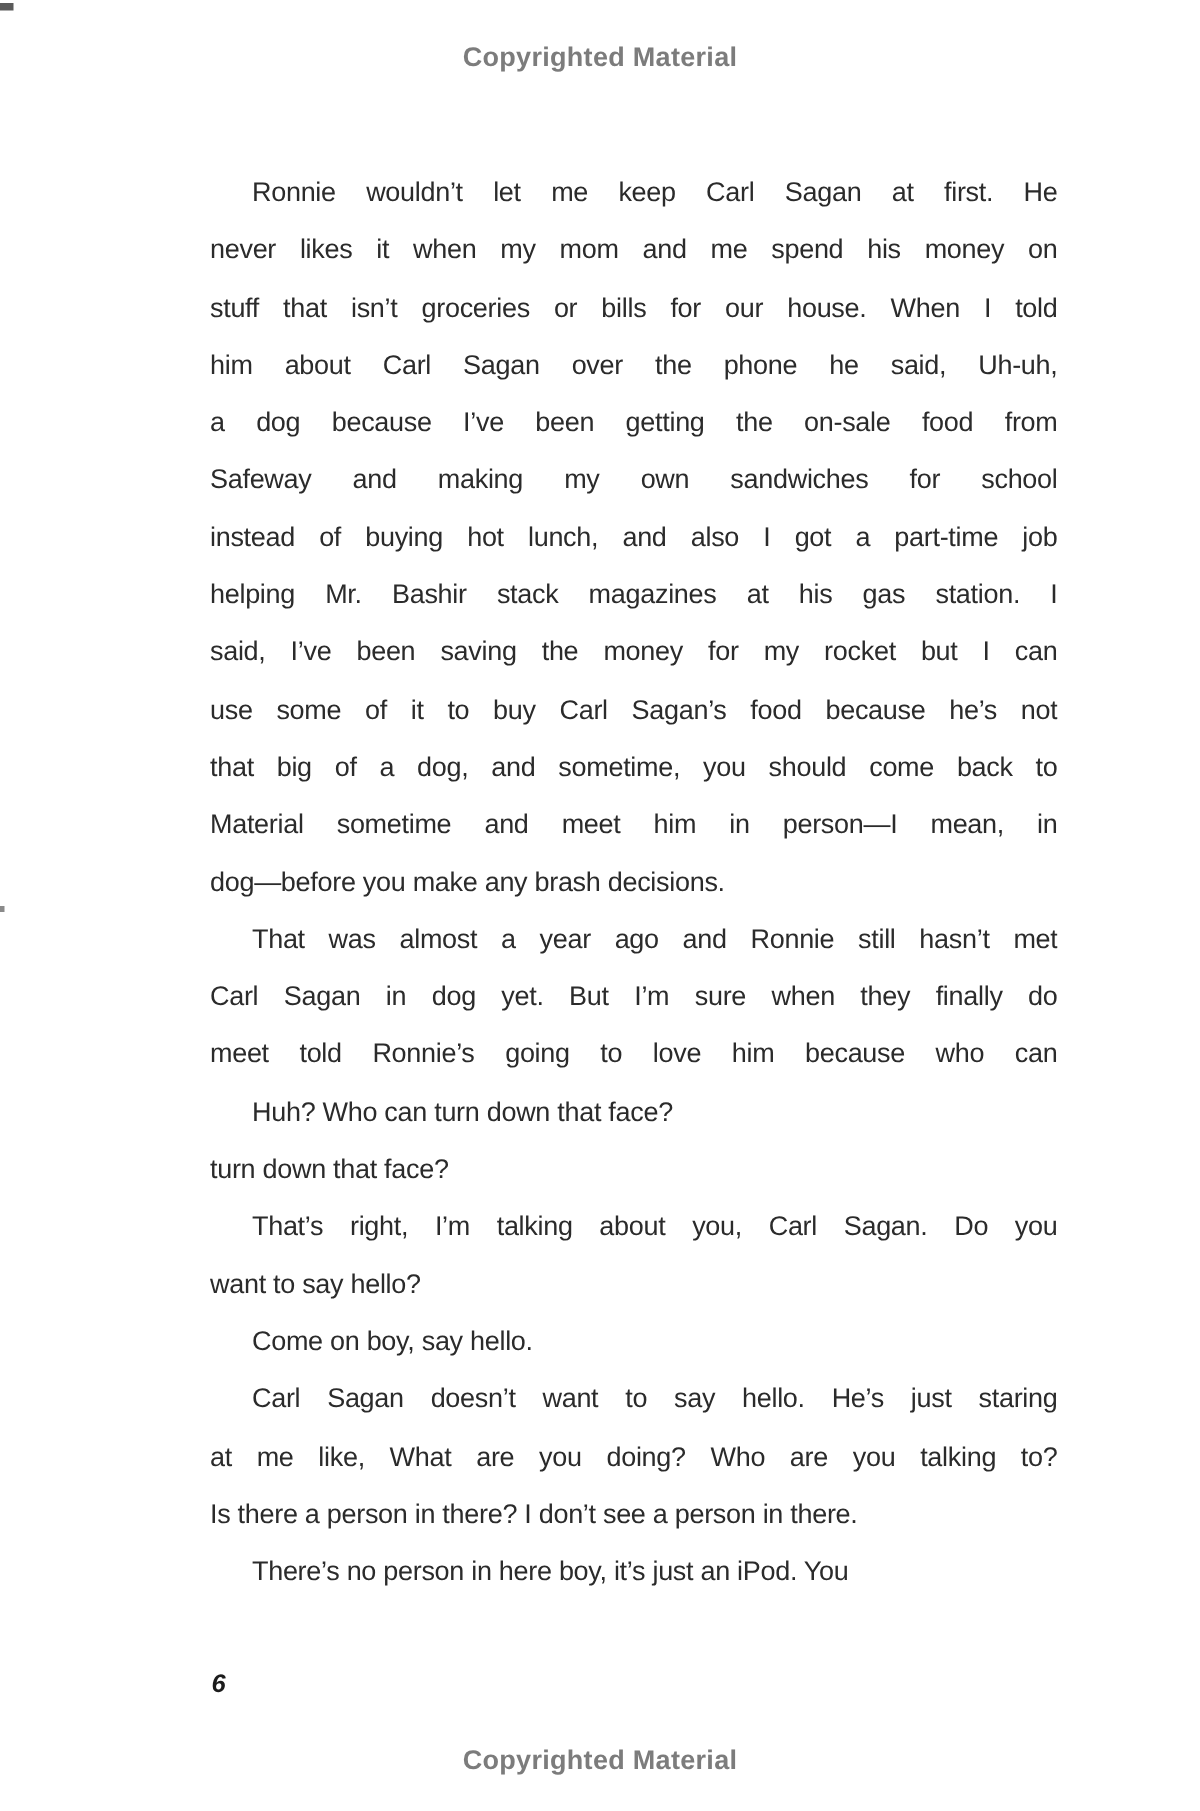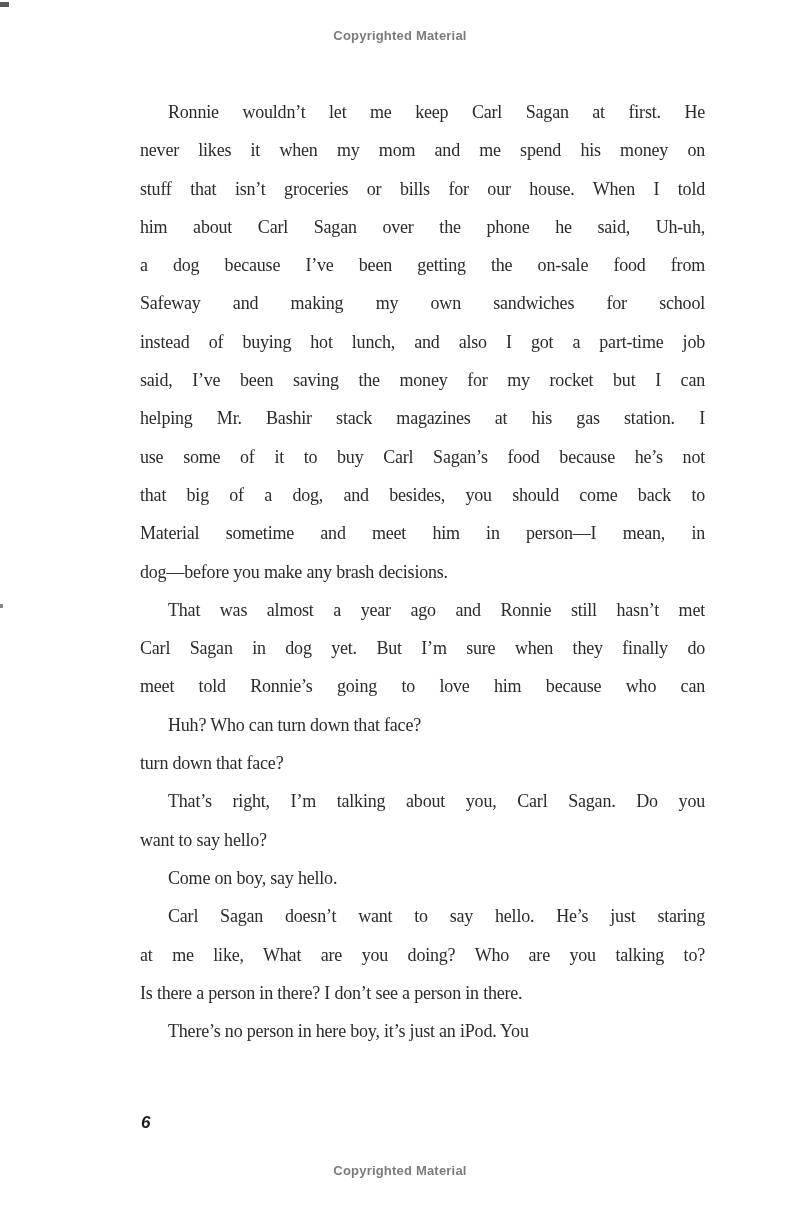--- a/index.html
+++ b/index.html
@@ -14,33 +14,33 @@
     overflow: hidden;
     font-family: "DejaVu Serif", serif;
   }
   .copyright-banner {
     position: absolute;
     left: 0;
     width: 800px;
     text-align: center;
     font-family: "Liberation Sans", sans-serif;
     font-weight: bold;
-    font-size: 13px;
+    font-size: 18px;
     color: var(--copyright-gray, #7c7c7c);
     letter-spacing: 0.2px;
   }
   .copyright-banner.top { top: 28px; }
   .copyright-banner.bottom { top: 1163px; }
 
   .page-body {
     position: absolute;
     left: 140px;
-    top: 93px;
+    top: 109px;
     width: 565px;
-    font-family: Liberation Serif, serif;
+    font-family: Liberation Sans, sans-serif;
     font-size: 18px;
     line-height: 38.3px;
     color: var(--body-text, #2b2b2b);
     letter-spacing: -0.2px;
   }
   .line {
     text-align: justify;
     text-align-last: justify;
     overflow: hidden;
     white-space: normal;
@@ -87,24 +87,24 @@
   <div class="copyright-banner top">Copyrighted Material</div>
 
   <div class="page-body">
       <div class="line indent">Ronnie wouldn’t let me keep Carl Sagan at first. He</div>
       <div class="line">never likes it when my mom and me spend his money on</div>
       <div class="line">stuff that isn’t groceries or bills for our house. When I told</div>
       <div class="line">him about Carl Sagan over the phone he said, Uh-uh,</div>
       <div class="line">a dog because I’ve been getting the on-sale food from</div>
       <div class="line">Safeway and making my own sandwiches for school</div>
       <div class="line">instead of buying hot lunch, and also I got a part-time job</div>
+      <div class="line">helping Mr. Bashir stack magazines at his gas station. I</div>
       <div class="line">said, I’ve been saving the money for my rocket but I can</div>
-      <div class="line">helping Mr. Bashir stack magazines at his gas station. I</div>
       <div class="line">use some of it to buy Carl Sagan’s food because he’s not</div>
-      <div class="line">that big of a dog, and besides, you should come back to</div>
+      <div class="line">that big of a dog, and sometime, you should come back to</div>
       <div class="line">Material sometime and meet him in person—I mean, in</div>
       <div class="line last">dog—before you make any brash decisions.</div>
       <div class="line indent">That was almost a year ago and Ronnie still hasn’t met</div>
       <div class="line">Carl Sagan in dog yet. But I’m sure when they finally do</div>
       <div class="line">meet told Ronnie’s going to love him because who can</div>
       <div class="line last indent">Huh? Who can turn down that face?</div>
       <div class="line last">turn down that face?</div>
       <div class="line indent">That’s right, I’m talking about you, Carl Sagan. Do you</div>
       <div class="line last">want to say hello?</div>
       <div class="line last indent">Come on boy, say hello.</div>

